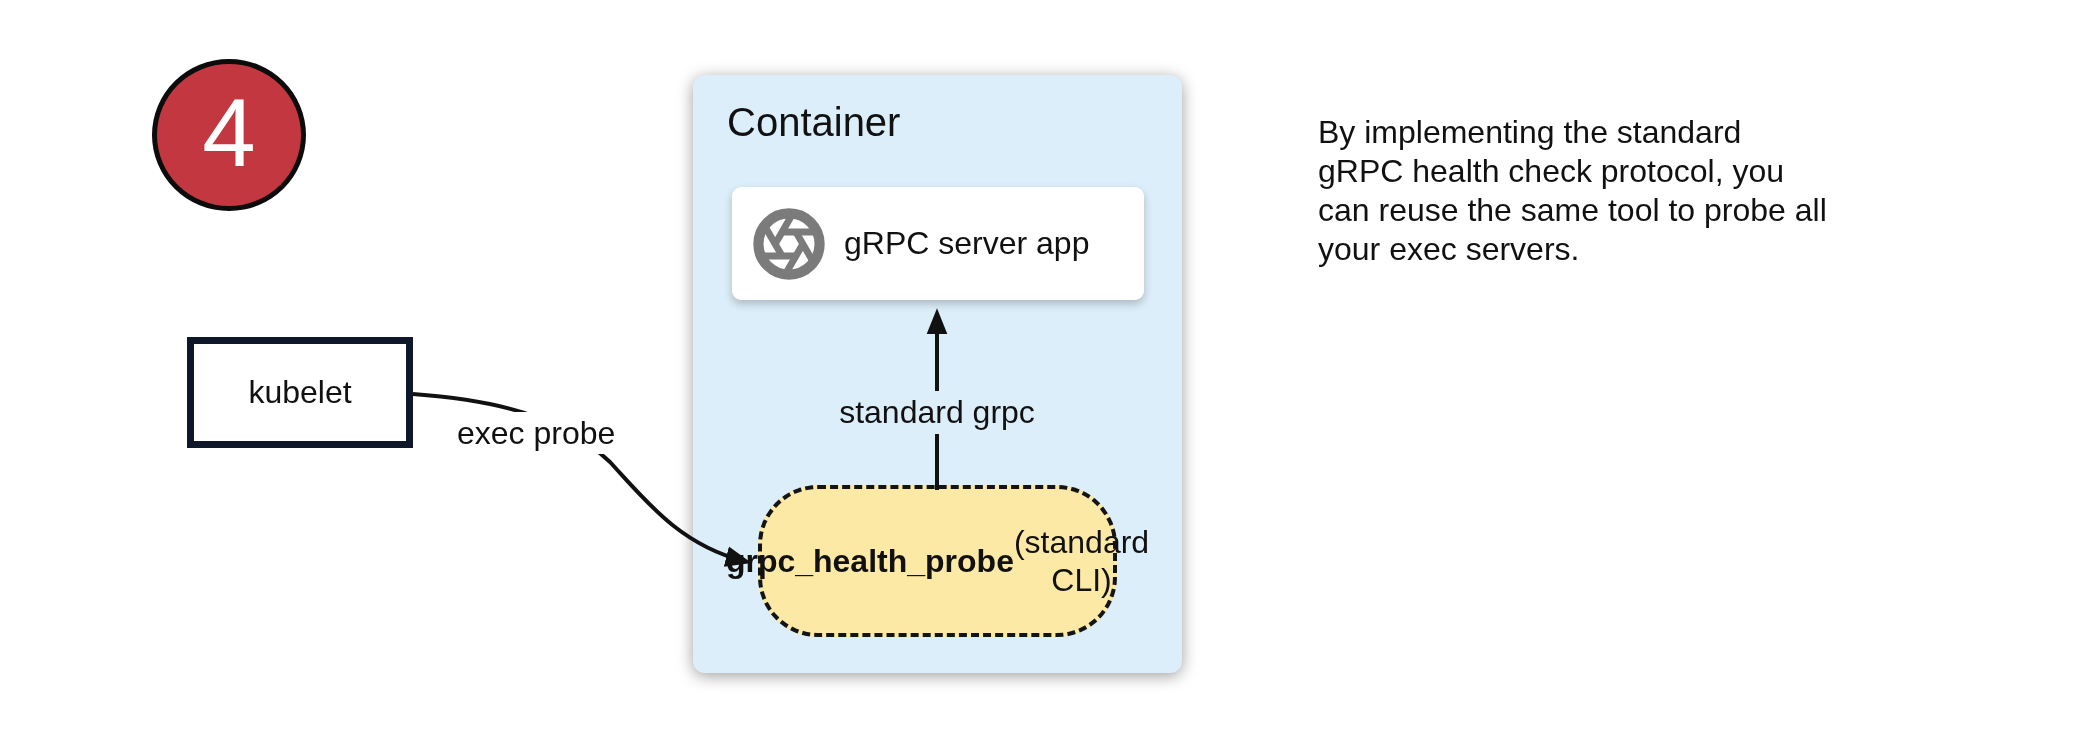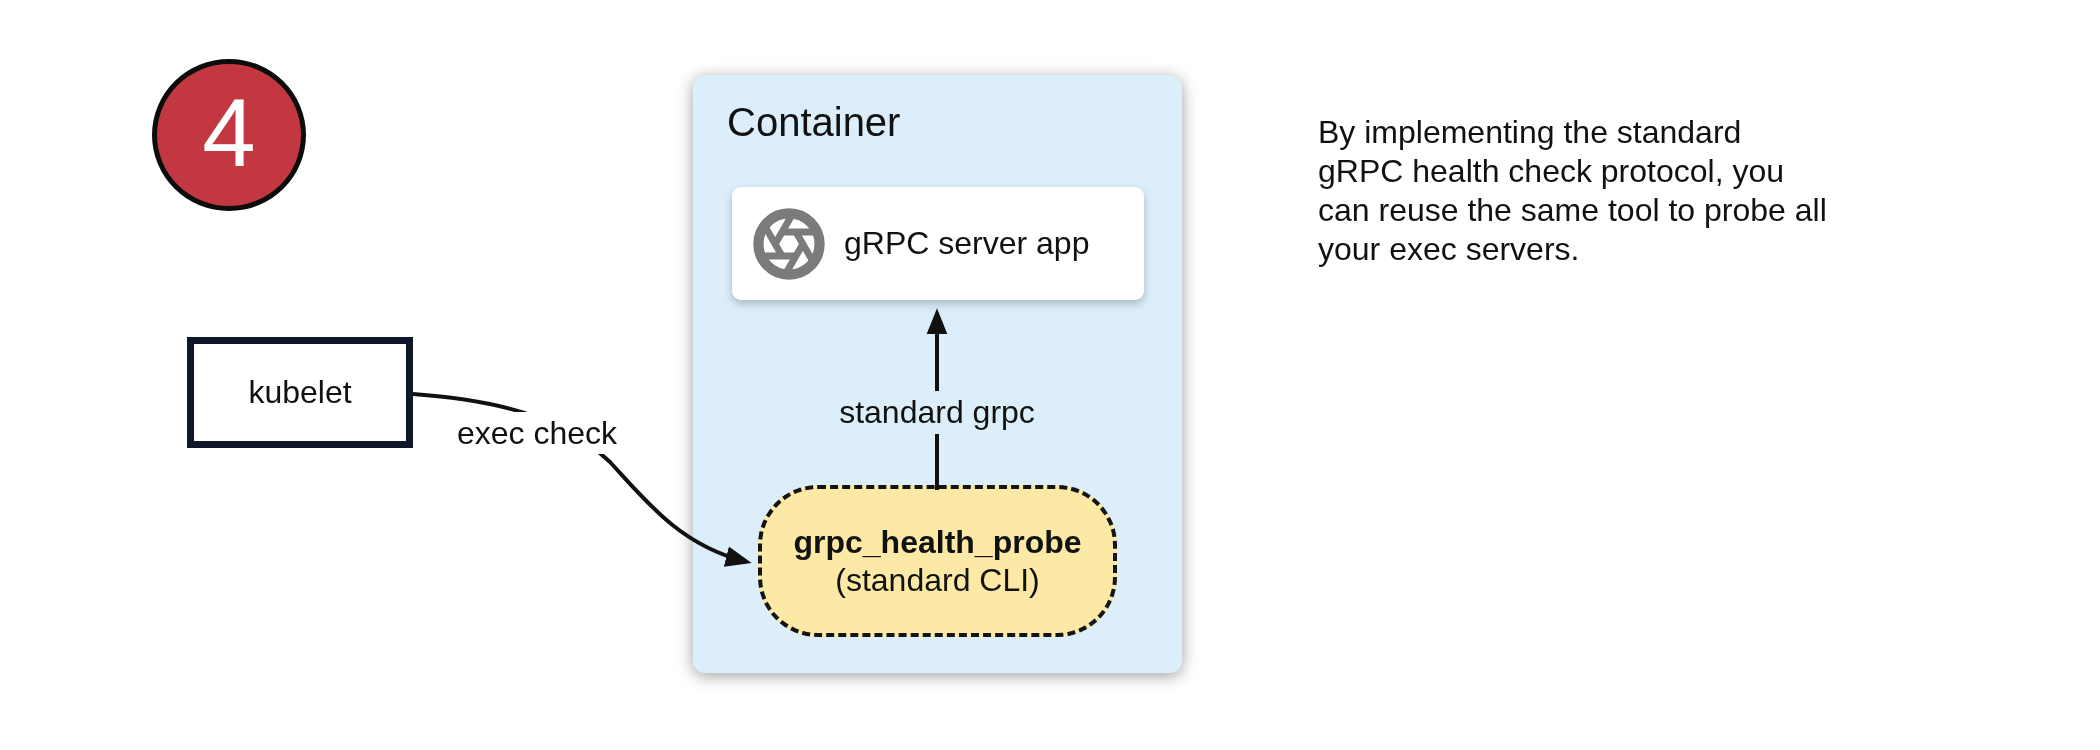--- a/index.html
+++ b/index.html
@@ -45,21 +45,21 @@
     padding-left:21px;box-sizing:border-box;
     z-index:2;
   }
   .server-box .label{font-size:32px;margin-left:19px;}
 
   
   .probe-box{
     left:758px;top:485px;width:359px;height:152px;
     background:#fce9a5;border:4px dashed #141414;border-radius:60px;
     box-sizing:border-box;
-    display:flex;flex-direction:column;align-items:center;justify-content:center;
+    display:flex;align-items:center;justify-content:center;
     text-align:center;
     z-index:2;
   }
   .probe-title{font-size:32px;font-weight:bold;line-height:38px;}
   .probe-sub{font-size:32px;line-height:38px;text-align:center;}
 
   
   .kubelet-box{
     left:187px;top:337px;width:226px;height:111px;
     background:#ffffff;border:7px solid #0f172a;box-sizing:border-box;
@@ -140,20 +140,20 @@
 
   <line x1="937" y1="490" x2="937" y2="316" stroke="#111111" stroke-width="4" marker-end="url(#ah)"></line>
 
   <path d="M 413 394 C 495 400, 560 415, 610 462 C 645 500, 680 545, 744 561" fill="none" stroke="#111111" stroke-width="4" marker-end="url(#ah)"></path>
 </svg>
 
 <div class="abs health-label">
   <div>standard grpc</div>
 </div>
 
-<div class="abs exec-label"><span class="b">exec</span><span> check</span></div>
+<div class="abs exec-label"><span class="b">exec</span><span> probe</span></div>
 
 <div class="abs note">
   <div>By implementing the standard</div>
   <div>gRPC health check protocol, you</div>
   <div>can reuse the same tool to probe all</div>
   <div>your exec servers.</div>
 </div>
 
 </body></html>

